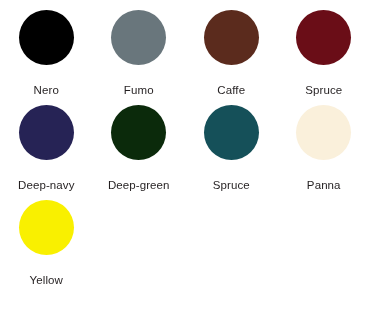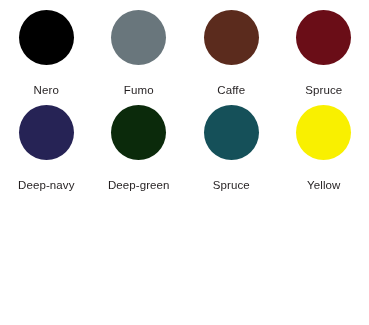--- a/index.html
+++ b/index.html
@@ -75,16 +75,20 @@
     </div>
     <div class="swatch-cell">
       <div class="swatch-circle" style="background: rgb(11, 42, 11);"></div>
       <div class="swatch-label" style="color: rgb(35, 31, 32);">Deep-green</div>
     </div>
     <div class="swatch-cell">
       <div class="swatch-circle" style="background: rgb(21, 80, 89);"></div>
       <div class="swatch-label" style="color: rgb(35, 31, 32);">Spruce</div>
     </div>
     <div class="swatch-cell">
+      <div class="swatch-circle" style="background: rgb(250, 240, 219);"></div>
+      <div class="swatch-label" style="color: rgb(35, 31, 32);">Panna</div>
+    </div>
+    <div class="swatch-cell">
       <div class="swatch-circle" style="background: rgb(249, 240, 0);"></div>
       <div class="swatch-label" style="color: rgb(35, 31, 32); text-align: center;">Yellow</div>
     </div>
   </div>
 
 </body></html>

